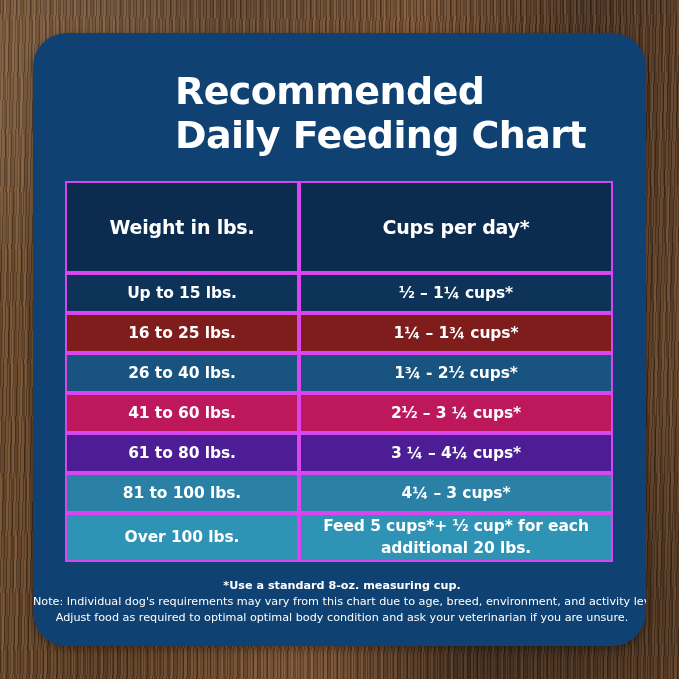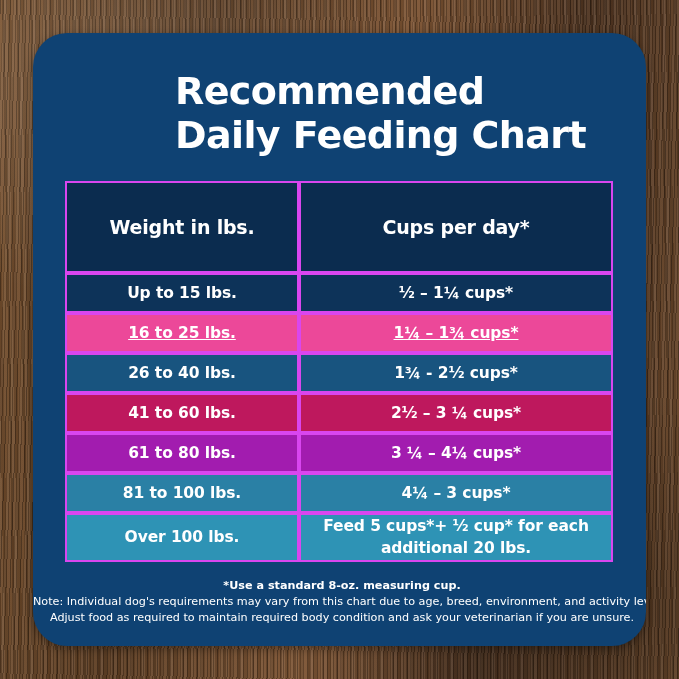--- a/index.html
+++ b/index.html
@@ -102,24 +102,24 @@
   }
 
   #feeding-table tbody td {
     height: 36px;
     font-size: 15.5px;
     font-weight: 600;
     letter-spacing: -0.1px;
     font-family: "DejaVu Sans", "Liberation Sans", sans-serif;
   }
   tbody tr:nth-child(1) td { background: #0d3359; margin-left: 26px; }
-  tbody tr:nth-child(2) td { background: #ec4899; text-decoration: underline; }
+  tbody tr:nth-child(2) td { background: #7f1d1d; }
   tbody tr:nth-child(3) td { background: #18547f; }
   tbody tr:nth-child(4) td { background: #be185d; }
-  tbody tr:nth-child(5) td { background: #a21caf; }
+  tbody tr:nth-child(5) td { background: #4c1d95; }
   tbody tr:nth-child(6) td { background: #2a80a5; }
   tbody tr:nth-child(7) td { background: #2e93b5; height: 48px; }
   tbody tr:nth-child(7) td.cups-multiline { line-height: 1.45; padding: 4px 18px; }
 
   
   #footnotes {
     position: absolute;
     left: 0;
     top: 545px;
     width: 618px;
@@ -183,16 +183,16 @@
       <tr>
         <td>Over 100 lbs.</td>
         <td class="cups-multiline">Feed 5 cups*+ ½ cup* for each additional 20 lbs.</td>
       </tr>
     </tbody>
   </table>
 
   <div id="footnotes">
     <span class="fn-line fn-strong">*Use a standard 8-oz. measuring cup.</span>
     <span class="fn-line">Note: Individual dog's requirements may vary from this chart due to age, breed, environment, and activity level.</span>
-    <span class="fn-line">Adjust food as required to maintain required body condition and ask your veterinarian if you are unsure.</span>
+    <span class="fn-line">Adjust food as required to optimal optimal body condition and ask your veterinarian if you are unsure.</span>
   </div>
 
 </div>
 
 </body></html>

